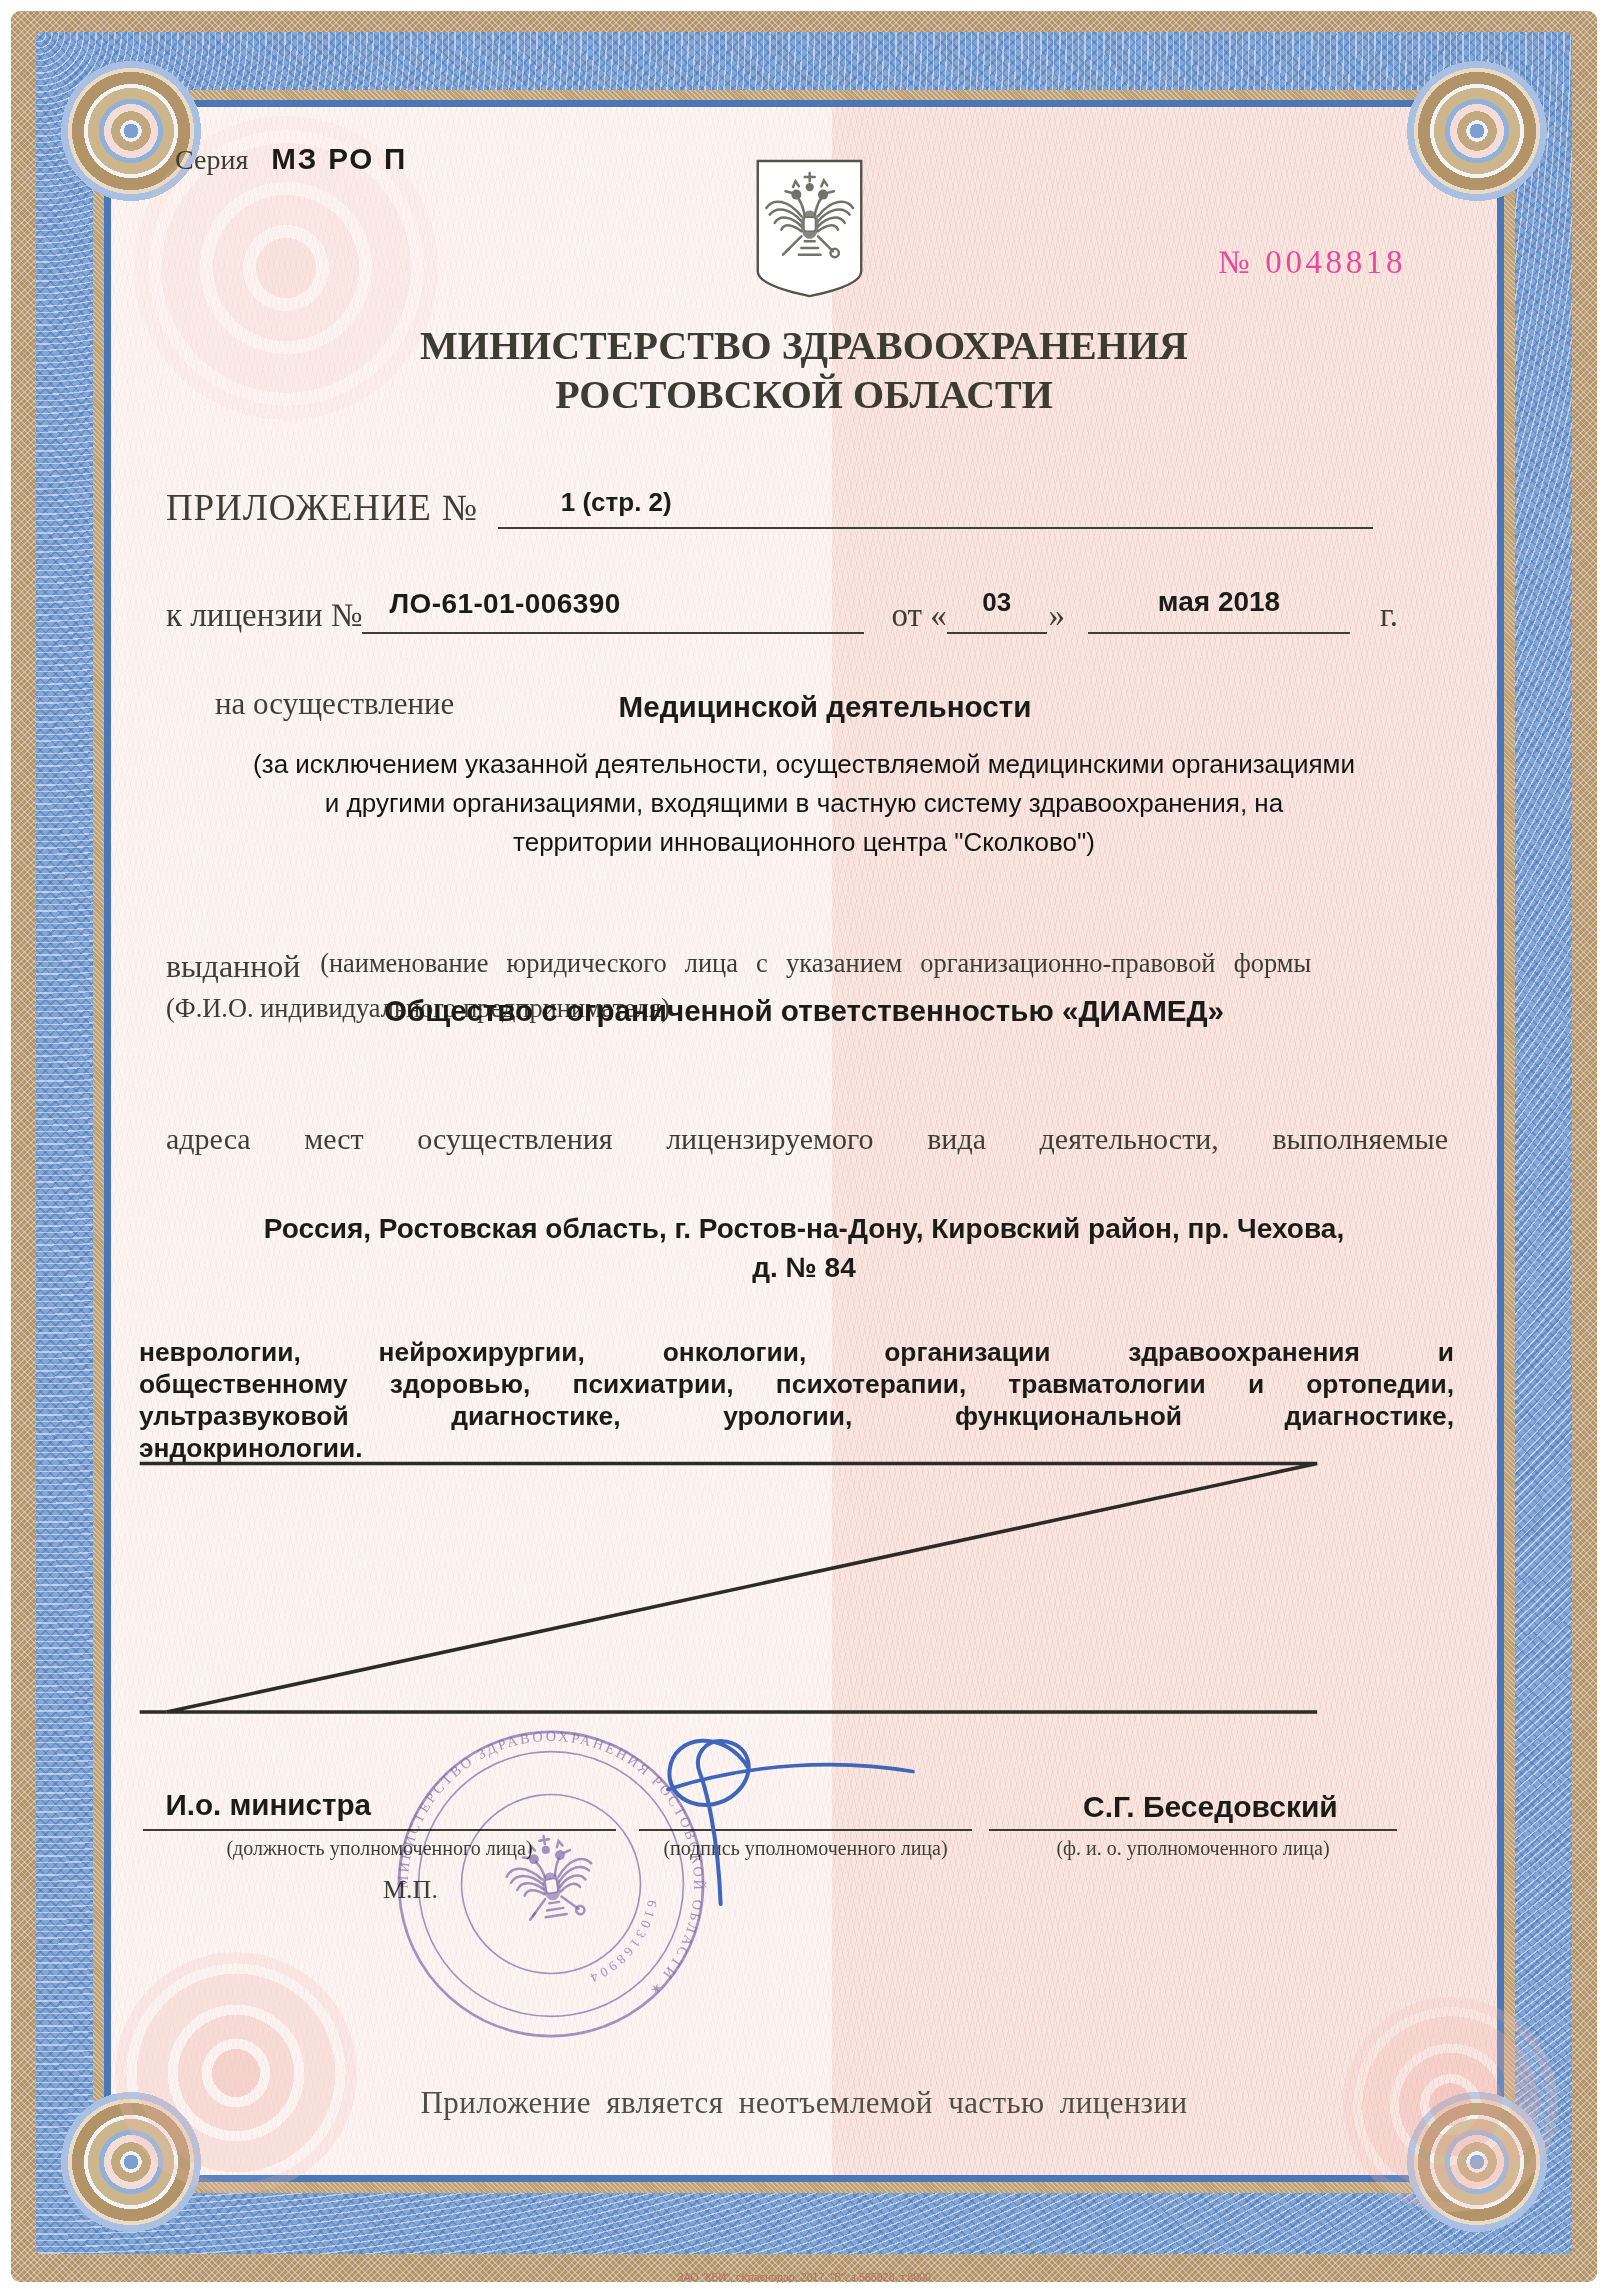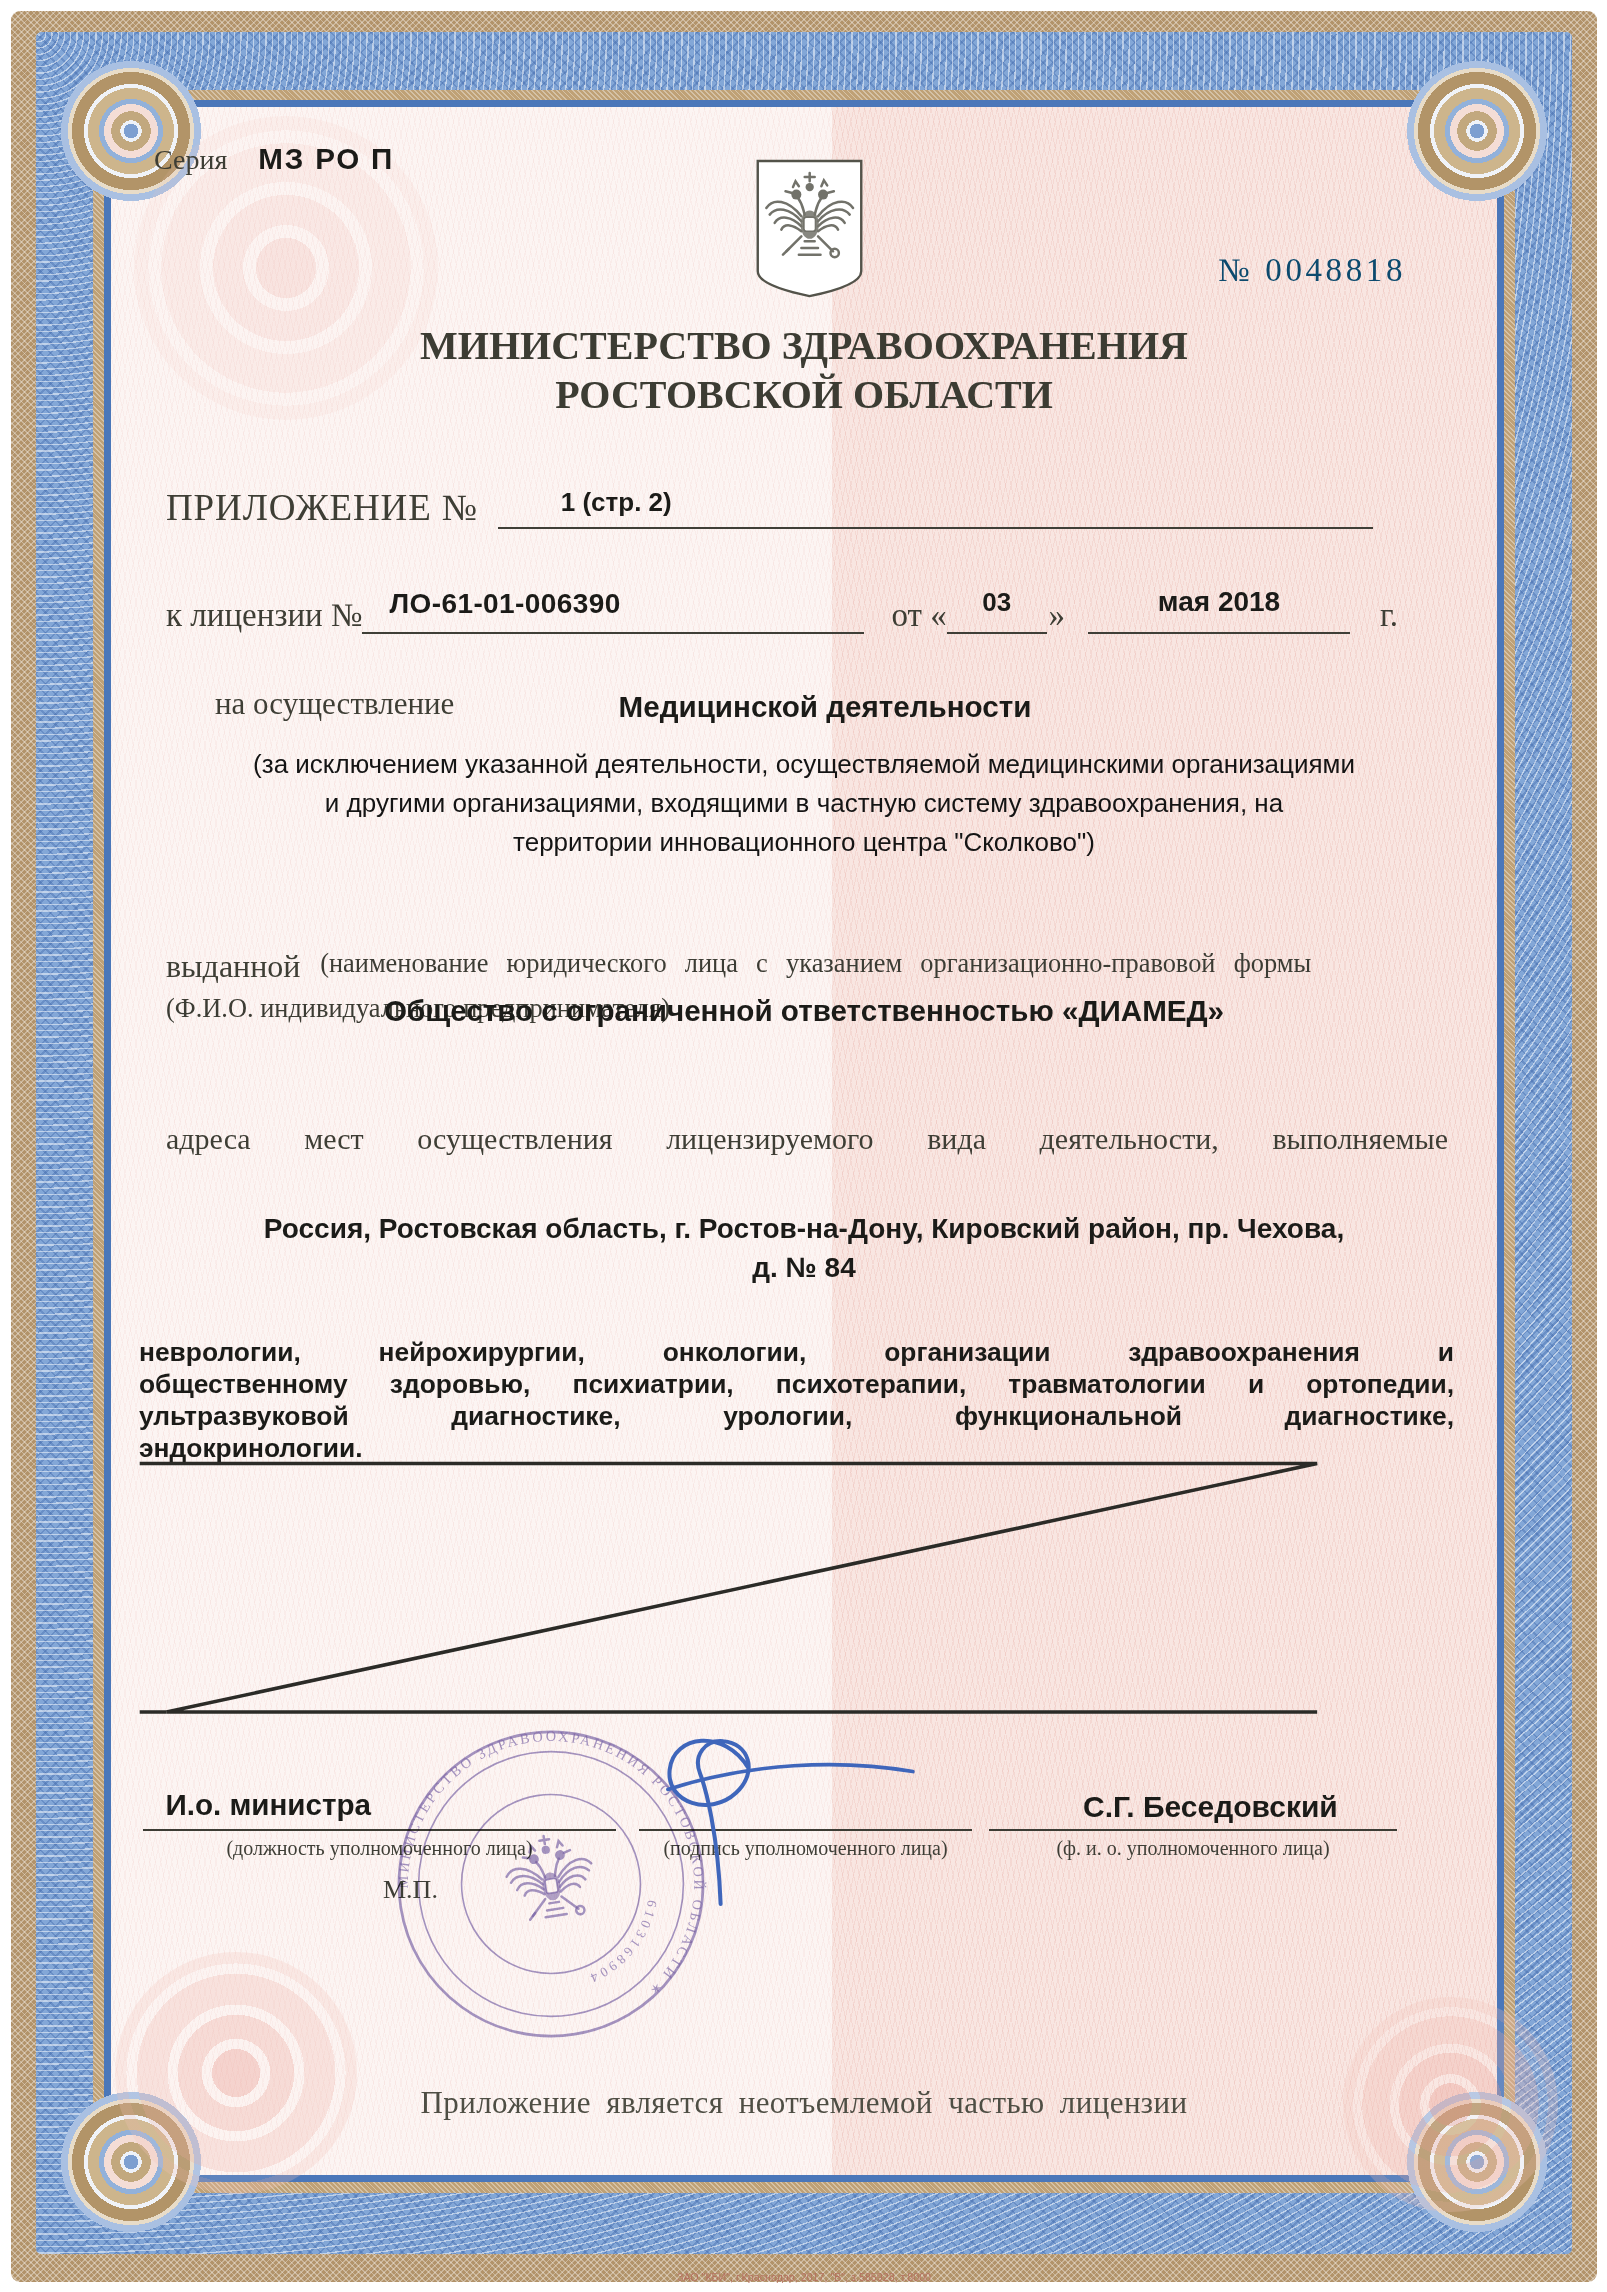--- a/index.html
+++ b/index.html
@@ -41,26 +41,26 @@
   .rosette{position:absolute;border-radius:50%;pointer-events:none;
     background:radial-gradient(circle,
       rgba(236,170,160,.45) 0 14%, rgba(252,236,232,.2) 14% 20%,
       rgba(238,178,168,.38) 20% 34%, rgba(252,236,232,.15) 34% 40%,
       rgba(240,186,176,.32) 40% 58%, rgba(252,236,232,.1) 58% 64%,
       rgba(242,194,184,.26) 64% 82%, rgba(244,202,192,0) 82%);}
   
   .serif{font-family:"Liberation Serif", serif;color:#3e3e35;}
   .sans-b{font-family:"Liberation Sans", sans-serif;font-weight:700;color:#1b1b18;}
   .abs{position:absolute;}
-  .serial-row{left:154px;top:142px;display:flex;align-items:baseline;gap:31px;}
+  .serial-row{left:175px;top:142px;display:flex;align-items:baseline;gap:23px;}
   .serial-label{font-size:28px;}
   .serial-value{font-size:29.6px;letter-spacing:1.8px;}
   .emblem-box{left:752px;top:158px;width:115px;height:142px;}
-  .doc-number{left:1102px;top:252px;width:304px;text-align:right;font-size:33px;
-    letter-spacing:3.6px;color:#0c4a6e;}
+  .doc-number{left:1102px;top:244px;width:304px;text-align:right;font-size:33px;
+    letter-spacing:3.6px;color:#ec4899;}
   .ministry-title{left:0;right:0;top:321px;text-align:center;font-weight:700;
     font-size:40px;line-height:49px;color:#3c3c33;}
   
   .appendix-row{left:166px;right:235px;top:459px;display:flex;align-items:flex-end;height:70px;}
   .appendix-label{font-size:37px;letter-spacing:0.9px;white-space:nowrap;}
   .field{border-bottom:2.2px solid #3f3f37;position:relative;}
   .appendix-field{flex:1;margin-left:19.7px;height:100%;}
   .appendix-value{position:absolute;left:63px;bottom:9px;font-size:26px;white-space:nowrap;}
   
   .license-row{left:166px;right:179px;top:561px;display:flex;align-items:flex-end;height:73px;}

